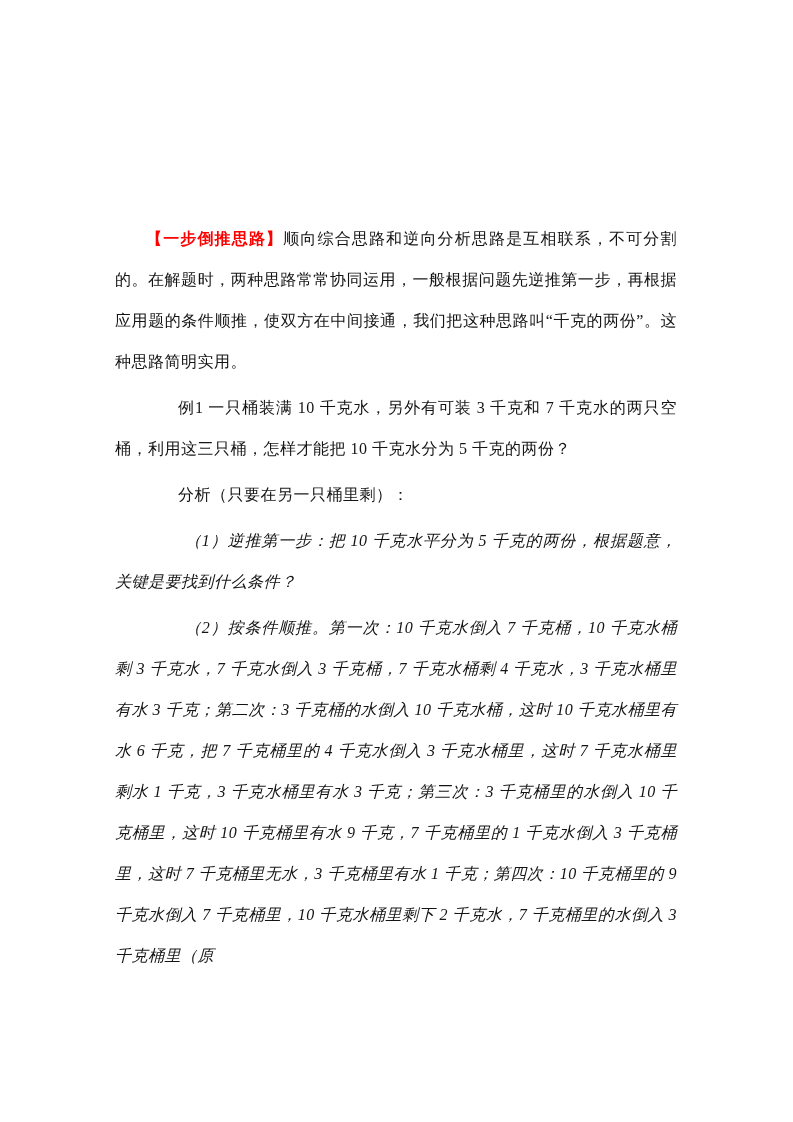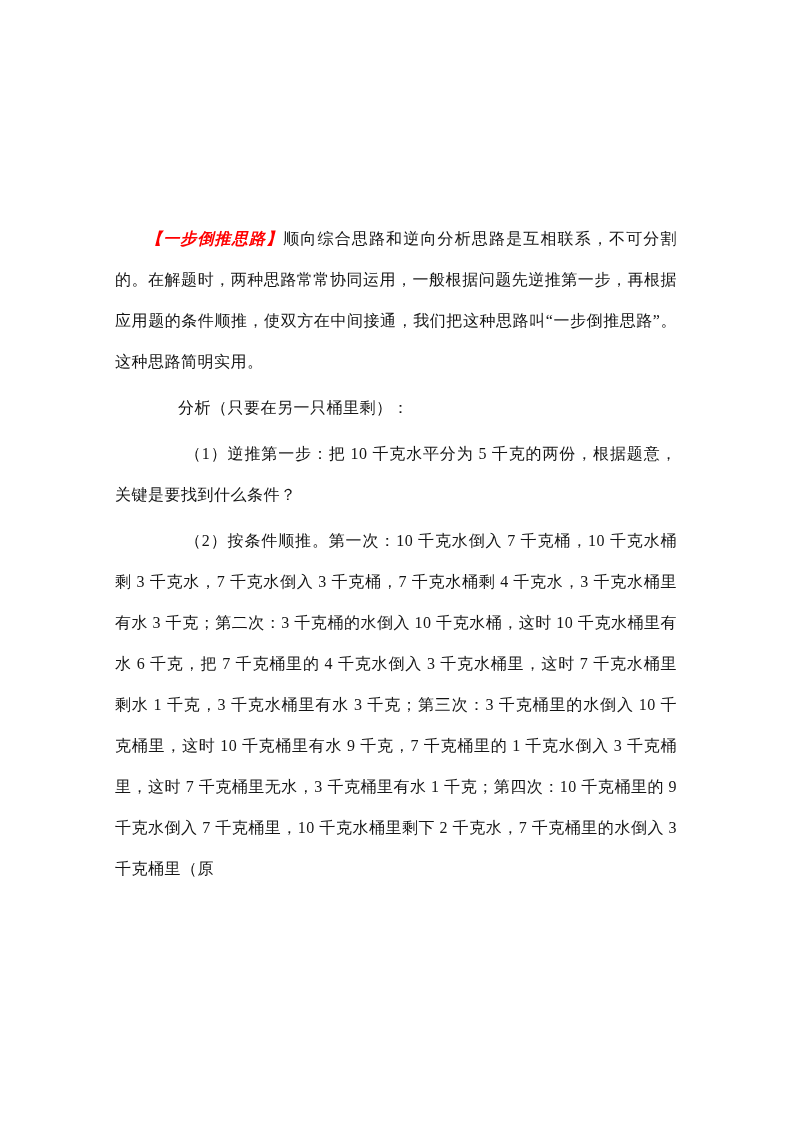--- a/index.html
+++ b/index.html
@@ -23,30 +23,31 @@
     line-height: 41px;
     text-align: justify;
     letter-spacing: 0.5px;
     word-break: break-all;
   }
   .para {
     margin: 0 0 5px 0;
   }
   .indent-a { text-indent: 31px; }
   .indent-b { text-indent: 63px; }
-  .indent-c { text-indent: 70px; }
-  .lead-red { font-weight: bold; font-style: italic; }
+  .indent-c { text-indent: 70px; font-style: italic; }
+  .lead-red { font-weight: bold; }
 </style>
 </head>
 <body>
 
 <div class="doc-page">
 
-  <p class="para indent-a"><span class="lead-red" style="color: rgb(255, 0, 0);">【一步倒推思路】</span><span>顺向综合思路和逆向分析思路是互相联系，不可分割的。在解题时，两种思路常常协同运用，一般根据问题先逆推第一步，再根据应用题的条件顺推，使双方在中间接通，我们把这种思路叫“一步倒推思路”。这种思路简明实用。</span></p>
+  <p class="para indent-a"><span class="lead-red" style="color: rgb(255, 0, 0);">【一步倒推思路】</span><span>顺向综合思路和逆向分析思路是互相联系，不可分割的。在解题时，两种思路常常协同运用，一般根据问题先逆推第一步，再根据应用题的条件顺推，使双方在中间接通，我们把这种思路叫“千克的两份”。这种思路简明实用。</span></p>
 
+  <p class="para indent-b">例1  一只桶装满 10 千克水，另外有可装 3 千克和 7 千克水的两只空桶，利用这三只桶，怎样才能把 10 千克水分为 5 千克的两份？</p>
 
   <p class="para indent-b">分析（只要在另一只桶里剩）：</p>
 
   <p class="para indent-c">（1）逆推第一步：把 10 千克水平分为 5 千克的两份，根据题意，关键是要找到什么条件？</p>
 
 
   <p class="para indent-c">（2）按条件顺推。第一次：10 千克水倒入 7 千克桶，10 千克水桶剩 3 千克水，7 千克水倒入 3 千克桶，7 千克水桶剩 4 千克水，3 千克水桶里有水 3 千克；第二次：3 千克桶的水倒入 10 千克水桶，这时 10 千克水桶里有水 6 千克，把 7 千克桶里的 4 千克水倒入 3 千克水桶里，这时 7 千克水桶里剩水 1 千克，3 千克水桶里有水 3 千克；第三次：3 千克桶里的水倒入 10 千克桶里，这时 10 千克桶里有水 9 千克，7 千克桶里的 1 千克水倒入 3 千克桶里，这时 7 千克桶里无水，3 千克桶里有水 1 千克；第四次：10 千克桶里的 9 千克水倒入 7 千克桶里，10 千克水桶里剩下 2 千克水，7 千克桶里的水倒入 3 千克桶里（原</p>
 
 </div>
 

